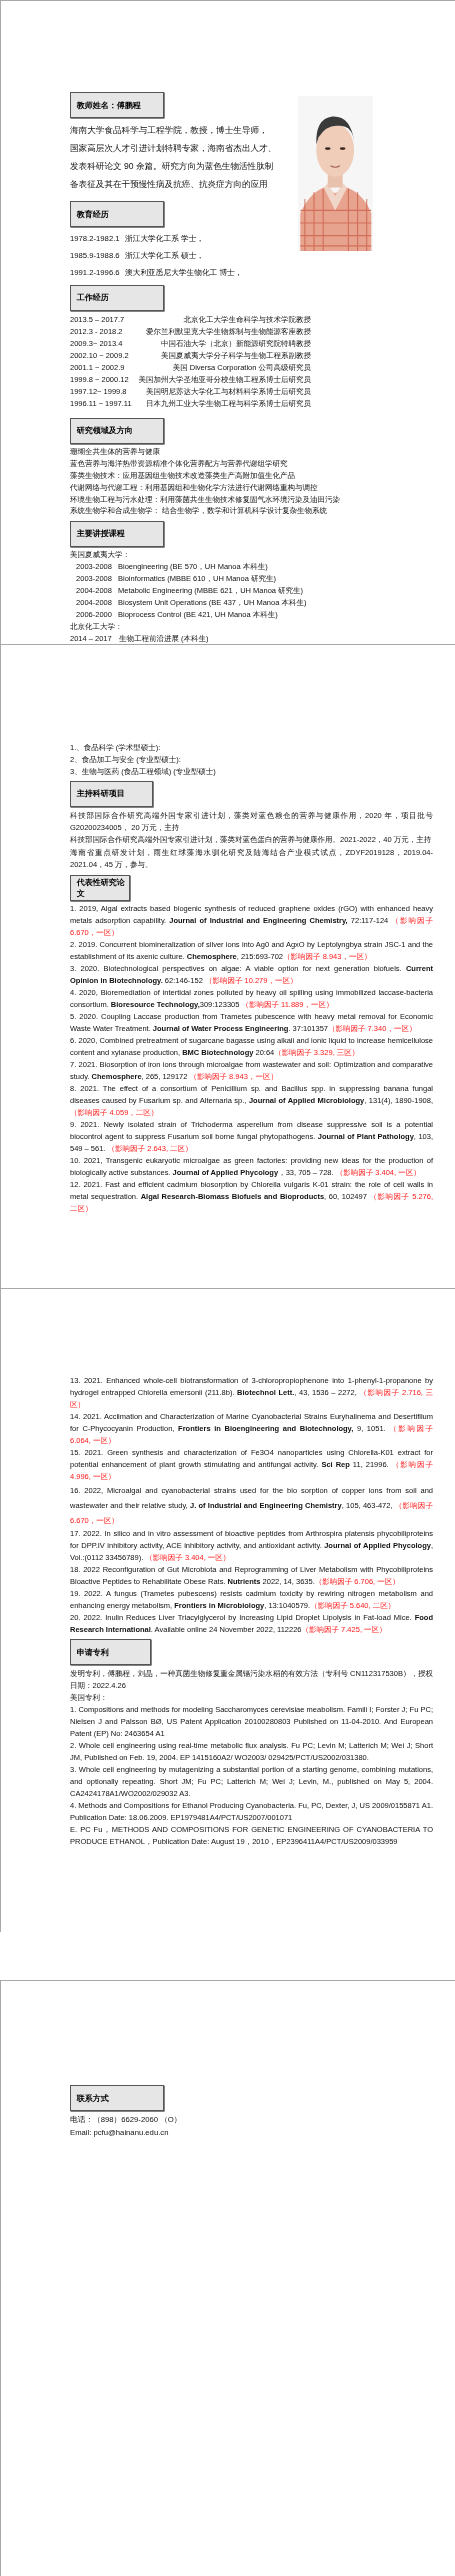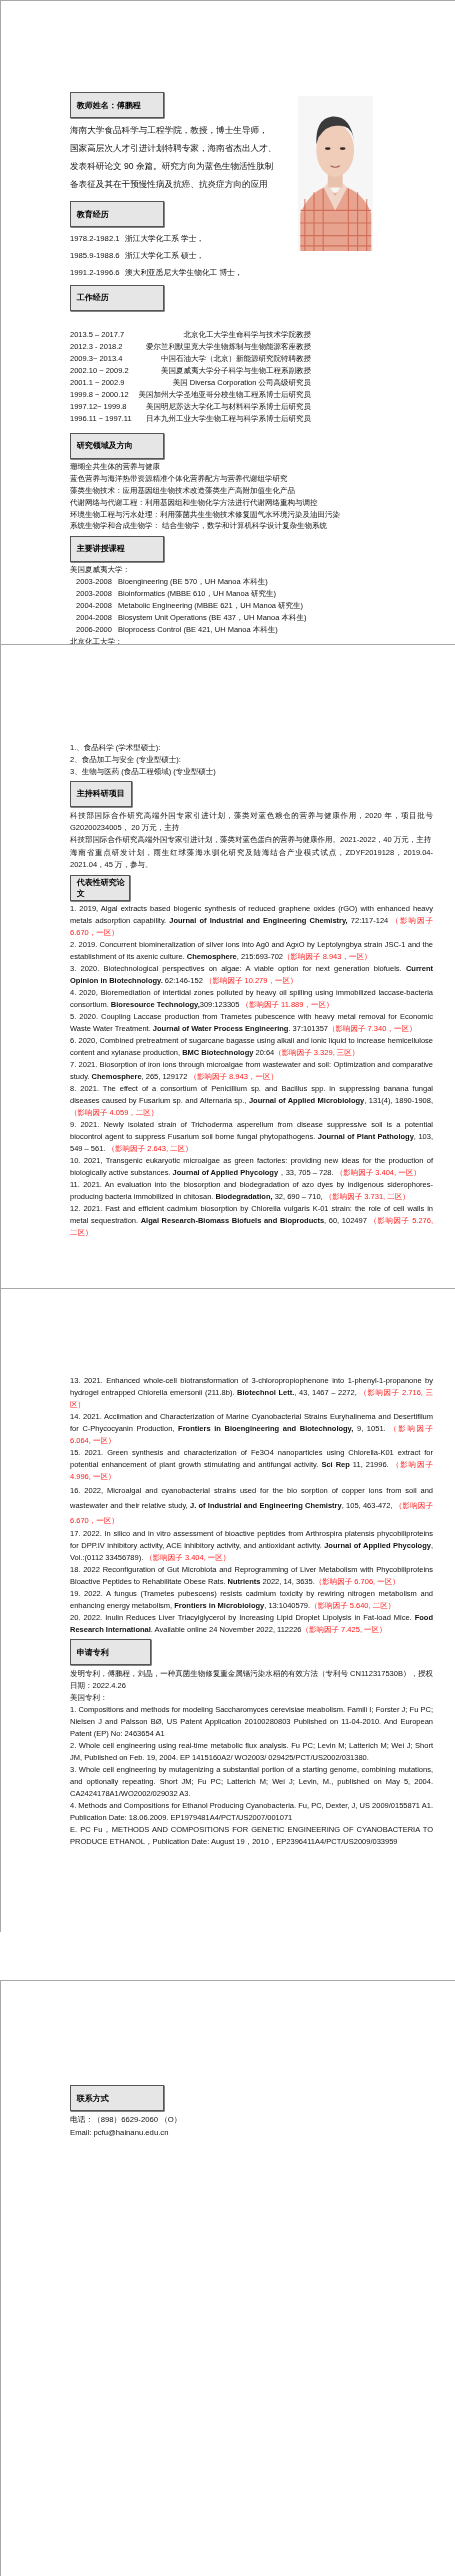--- a/index.html
+++ b/index.html
@@ -63,21 +63,21 @@
       <div class="row line">
           <span class="c1">1985.9-1988.6</span>
           <span>浙江大学化工系  硕士，</span>
         </div>
       <div class="row line">
           <span class="c1">1991.2-1996.6</span>
           <span>澳大利亚悉尼大学生物化工  博士，</span>
         </div>
     </div>
     <div class="section-header">工作经历</div>
-    <div class="work" style="margin-top:18px;">
+    <div class="work" style="margin-top:3px;">
       <div class="row">
           <span class="c1">2013.5   – 2017.7</span>
           <span>北京化工大学生命科学与技术学院教授</span>
         </div>
       <div class="row">
           <span class="c1">2012.3 - 2018.2</span>
           <span>爱尔兰利默里克大学生物炼制与生物能源客座教授</span>
         </div>
       <div class="row">
           <span class="c1">2009.3~ 2013.4</span>
@@ -171,48 +171,47 @@
       <path d="M57 122 Q65 127 73 122" stroke="#a06055" stroke-width="2" fill="none"></path>
     </svg>
   </div>
 </div>
 
 <div class="page">
   <div class="content p2c">
     <div class="line">1.、食品科学  (学术型硕士):</div>
     <div class="line">2、食品加工与安全  (专业型硕士):</div>
     <div class="line">3、生物与医药  (食品工程领域) (专业型硕士)</div>
-    <div class="section-header" style="width:62px">主持科研项目</div>
+    <div class="section-header" style="width:83px">主持科研项目</div>
     <div>
       <div class="para" style="line-height:12.3px">科技部国际合作研究高端外国专家引进计划，藻类对蓝色粮仓的营养与健康作用，2020 年，项目批号 G20200234005，  20 万元，主持</div>
       <div class="para" style="line-height:12.3px">科技部国际合作研究高端外国专家引进计划，藻类对蓝色蛋白的营养与健康作用。2021-2022，40 万元，主持</div>
       <div class="para" style="line-height:12.3px">海南省重点研发计划，雨生红球藻海水驯化研究及陆海结合产业模式试点，ZDYF2019128，2019.04-2021.04，45 万，参与。</div>
     </div>
     <div class="section-header" style="width:60px">代表性研究论文</div>
     <div style="line-height:12px">
       <div class="pub" style="line-height:12px"><span>1. 2019, Algal extracts based biogenic synthesis of reduced graphene oxides (rGO) with enhanced heavy metals adsorption capability. </span><b>Journal of Industrial and Engineering Chemistry,</b><span> 72:117-124 </span><span class="if">（影响因子 6.670，一区）</span></div>
       <div class="pub" style="line-height:12px"><span>2. 2019. Concurrent biomineralization of silver ions into Ag0 and AgxO by Leptolyngbya strain JSC-1 and the establishment of its axenic culture. </span><b>Chemosphere</b><span>, 215:693-702</span><span class="if">（影响因子 8.943，一区）</span></div>
       <div class="pub" style="line-height:12px"><span>3. 2020. Biotechnological perspectives on algae: A viable option for next generation biofuels. </span><b>Current Opinion in Biotechnology.</b><span> 62:146-152  </span><span class="if">（影响因子 10.279，一区）</span></div>
       <div class="pub" style="line-height:12px"><span>4. 2020, Bioremediation of intertidal zones polluted by heavy oil spilling using immobilized laccase-bacteria consortium. </span><b>Bioresource Technology,</b><span>309:123305  </span><span class="if">（影响因子 11.889，一区）</span></div>
       <div class="pub" style="line-height:12px"><span>5. 2020. Coupling Laccase production from Trametes pubescence with heavy metal removal for Economic Waste Water Treatment. </span><b>Journal of Water Process Engineering</b><span>. 37:101357</span><span class="if">（影响因子 7.340，一区）</span></div>
       <div class="pub" style="line-height:12px"><span>6. 2020, Combined pretreatment of sugarcane bagasse using alkali and ionic liquid to increase hemicellulose content and xylanase production, </span><b>BMC Biotechnology</b><span> 20:64</span><span class="if">（影响因子 3.329, 三区）</span></div>
       <div class="pub" style="line-height:12px"><span>7. 2021. Biosorption of iron ions through microalgae from wastewater and soil: Optimization and comparative study. </span><b>Chemosphere</b><span>, 265, 129172  </span><span class="if">（影响因子 8.943，一区）</span></div>
       <div class="pub" style="line-height:12px"><span>8. 2021. The effect of a consortium of Penicillium sp. and Bacillus spp. in suppressing banana fungal diseases caused by Fusarium sp. and Alternaria sp., </span><b>Journal of Applied Microbiology</b><span>, 131(4), 1890-1908,  </span><span class="if">（影响因子 4.059，二区）</span></div>
       <div class="pub" style="line-height:12px"><span>9. 2021. Newly isolated strain of Trichoderma asperellum from disease suppressive soil is a potential biocontrol agent to suppress Fusarium soil borne fungal phytopathogens. </span><b>Journal of Plant Pathology</b><span>, 103, 549 – 561.  </span><span class="if">（影响因子 2.643, 二区）</span></div>
       <div class="pub" style="line-height:12px"><span>10. 2021, Transgenic eukaryotic microalgae as green factories: providing new ideas for the production of biologically active substances. </span><b>Journal of Applied Phycology</b><span>，33, 705 – 728.  </span><span class="if">（影响因子 3.404, 一区）</span></div>
-      <div class="pub" style="line-height:12px"><span>11. 2021. An evaluation into the biosorption and biodegradation of azo dyes by indigenous siderophores-producing bacteria immobilized in chitosan. </span><b>Biodegradation,</b><span> 32, 690 – 710,  </span><span class="if">（影响因子 3.731, 二区）</span></div>
       <div class="pub" style="line-height:12px"><span>12. 2021. Fast and efficient cadmium biosorption by Chlorella vulgaris K-01 strain: the role of cell walls in metal sequestration. </span><b>Algal Research-Biomass Biofuels and Bioproducts</b><span>, 60, 102497  </span><span class="if">（影响因子 5.276, 二区）</span></div>
     </div>
   </div>
 </div>
 
 <div class="page">
   <div class="content p3c">
     <div>
-      <div class="pub" style="line-height:12px"><span>13. 2021. Enhanced whole-cell biotransformation of 3-chloropropiophenone into 1-phenyl-1-propanone by hydrogel entrapped Chlorella emersonii (211.8b). </span><b>Biotechnol Lett.</b><span>, 43, 1467 – 2272,  </span><span class="if">（影响因子 2.716, 三区）</span></div>
+      <div class="pub" style="line-height:12px"><span>13. 2021. Enhanced whole-cell biotransformation of 3-chloropropiophenone into 1-phenyl-1-propanone by hydrogel entrapped Chlorella emersonii (211.8b). </span><b>Biotechnol Lett.</b><span>, 43, 1536 – 2272,  </span><span class="if">（影响因子 2.716, 三区）</span></div>
       <div class="pub" style="line-height:12px"><span>14. 2021. Acclimation and Characterization of Marine Cyanobacterial Strains Euryhalinema and Desertifilum for C-Phycocyanin Production, </span><b>Frontiers in Bioengineering and Biotechnology,</b><span> 9, 1051.  </span><span class="if">（影响因子 6.064, 一区）</span></div>
       <div class="pub" style="line-height:12px"><span>15. 2021. Green synthesis and characterization of Fe3O4 nanoparticles using Chlorella-K01 extract for potential enhancement of plant growth stimulating and antifungal activity. </span><b>Sci Rep</b><span> 11, 21996.  </span><span class="if">（影响因子 4.996, 一区）</span></div>
       <div class="pub" style="line-height:15px"><span>16. 2022, Microalgal and cyanobacterial strains used for the bio sorption of copper ions from soil and wastewater and their relative study, </span><b>J. of Industrial and Engineering Chemistry</b><span>, 105, 463-472, </span><span class="if">（影响因子 6.670，一区）</span></div>
       <div class="pub" style="line-height:12px"><span>17. 2022. In silico and in vitro assessment of bioactive peptides from Arthrospira platensis phycobiliproteins for DPP.IV inhibitory activity, ACE inhibitory activity, and antioxidant activity. </span><b>Journal of Applied Phycology</b><span>, Vol.:(0112 33456789).  </span><span class="if">（影响因子 3.404, 一区）</span></div>
       <div class="pub" style="line-height:12px"><span>18. 2022 Reconfiguration of Gut Microbiota and Reprogramming of Liver Metabolism with Phycobiliproteins Bioactive Peptides to Rehabilitate Obese Rats. </span><b>Nutrients</b><span> 2022, 14, 3635.</span><span class="if">（影响因子 6.706, 一区）</span></div>
       <div class="pub" style="line-height:12px"><span>19. 2022. A fungus (Trametes pubescens) resists cadmium toxicity by rewiring nitrogen metabolism and enhancing energy metabolism, </span><b>Frontiers in Microbiology</b><span>, 13:1040579.</span><span class="if">（影响因子 5.640, 二区）</span></div>
       <div class="pub" style="line-height:12px"><span>20. 2022. Inulin Reduces Liver Triacylglycerol by Increasing Lipid Droplet Lipolysis in Fat-load Mice. </span><b>Food Research International</b><span>. Available online 24 November 2022, 112226</span><span class="if">（影响因子 7.425, 一区）</span></div>
       <div class="pub" style="line-height:12px"></div>
     </div>
     <div class="section-header" style="width:81px">申请专利</div>

